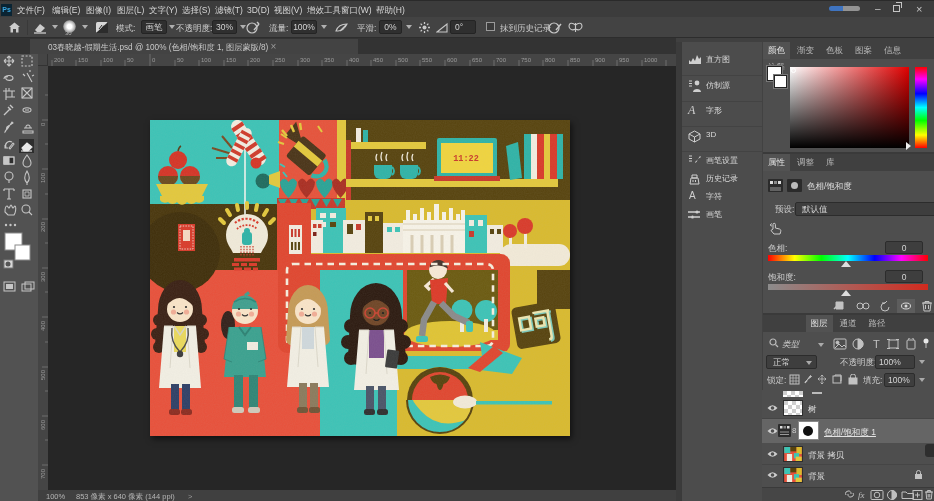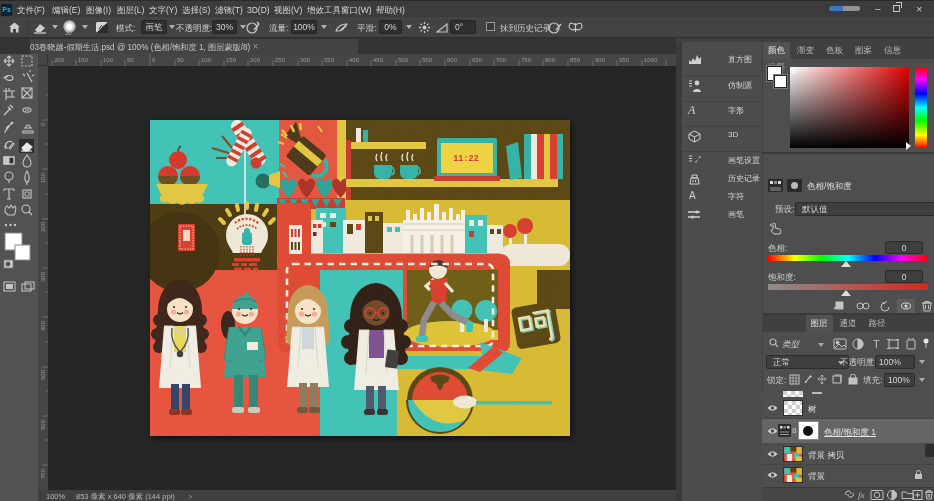--- a/index.html
+++ b/index.html
@@ -3,30 +3,30 @@
 html,body{margin:0;padding:0;width:934px;height:501px;overflow:hidden;background:#3b3b3b;font-family:"Liberation Sans",sans-serif;}
 *{box-sizing:border-box;}
 .abs{position:absolute;}
 #menubar{left:0;top:0;width:934px;height:17px;background:#3c3c3c;border-top:1px solid #2a2a2a;color:#d6d6d6;font-size:8.5px;}
 #menubar span{position:absolute;top:4px;white-space:nowrap;}
 #optionsbar{left:0;top:17px;width:934px;height:21px;background:#434343;border-bottom:1px solid #2d2d2d;color:#cecece;font-size:8.5px;}
 #optionsbar .t{position:absolute;top:6px;white-space:nowrap;}
 .obox{position:absolute;top:3px;height:14px;background:#2f2f2f;border:1px solid #242424;border-radius:2px;color:#d5d5d5;font-size:8.5px;text-align:center;line-height:13px;}
 .tri{position:absolute;top:8px;width:0;height:0;border-left:3px solid transparent;border-right:3px solid transparent;border-top:4px solid #b0b0b0;}
 #tabbar{left:0;top:38px;width:676px;height:16px;background:#333333;}
-#tab1{position:absolute;left:30px;top:1px;width:328px;height:15px;background:#434343;color:#c9c9c9;font-size:8.2px;line-height:15px;padding-left:0;white-space:nowrap;}
+#tab1{position:absolute;left:30px;top:1px;width:328px;height:15px;background:#434343;color:#c9c9c9;font-size:8.2px;line-height:15px;padding-left:18px;white-space:nowrap;}
 #leftcol{left:0;top:54px;width:38px;height:447px;background:#525252;}
 #vruler{left:38px;top:54px;width:10px;height:436px;background:#454545;}
 #hruler{left:38px;top:54px;width:638px;height:12px;background:#454545;}
 #canvas{left:48px;top:66px;width:628px;height:424px;background:#262626;}
 #statusbar{left:38px;top:490px;width:638px;height:11px;background:#404040;color:#b5b5b5;font-size:7.5px;}
 #artwork{left:150px;top:120px;width:420px;height:316px;box-shadow:2px 3px 6px rgba(0,0,0,0.55);}
 #dockcol{left:681px;top:42px;width:81px;height:459px;background:#4c4c4c;border-left:1px solid #3a3a3a;color:#d8d8d8;font-size:8px;}
 .dockitem{position:absolute;left:0;width:81px;}
-.dockitem .lb{position:absolute;left:24px;top:0;margin-left:22px;}
+.dockitem .lb{position:absolute;left:24px;top:0;}
 #rightpanel{left:762px;top:42px;width:172px;height:459px;background:#4e4e4e;border-left:1px solid #424242;}
 .ptabs{position:absolute;left:0;width:172px;height:17px;background:#404040;color:#b8b8b8;font-size:8.5px;}
 .ptabs .a{background:#525252;color:#e2e2e2;}
 .ptabs span{display:inline-block;padding:3px 5px 0 5px;height:17px;margin-right:2px;}
 .pselect{position:absolute;height:14px;background:#3e3e3e;border:1px solid #2c2c2c;border-radius:2px;color:#d5d5d5;font-size:8.5px;line-height:13px;padding-left:6px;}
 .pval{position:absolute;height:13px;width:38px;background:#3e3e3e;border:1px solid #2c2c2c;border-radius:2px;color:#d5d5d5;font-size:8.5px;line-height:12px;text-align:center;}
 .plabel{position:absolute;color:#cccccc;font-size:8.5px;white-space:nowrap;}
 .thumb{position:absolute;width:20px;height:16px;}
 .checker{background:conic-gradient(#fff 0 25%,#cfcfcf 0 50%,#fff 0 75%,#cfcfcf 0) 0 0/8px 8px;}
 svg{display:block;}
@@ -344,20 +344,21 @@
 
  <div class="ptabs" style="top:0;"><span class="a">颜色</span><span>渐变</span><span>色板</span><span>图案</span><span>信息</span><span>注释</span></div>
  <div class="abs" style="left:4px;top:24px;width:15px;height:15px;background:#fff;border:1px solid #222;box-shadow:0 0 0 1px #777;"></div>
  <div class="abs" style="left:11px;top:33px;width:13px;height:13px;background:#fff;border:1px solid #222;box-shadow:0 0 0 1px #777;"></div>
  <div class="abs" style="left:27px;top:25px;width:119px;height:81px;background:linear-gradient(to top,#000,rgba(0,0,0,0) 100%),linear-gradient(to right,#fff,#e00000);"></div>
  <div class="abs" style="left:28px;top:26px;width:5px;height:5px;border:1px solid #fff;border-radius:50%;"></div>
  <div class="abs" style="left:152px;top:25px;width:12px;height:81px;background:linear-gradient(#f00 0%,#f0f 15%,#00f 33%,#0ff 50%,#0f0 66%,#ff0 84%,#f00 100%);"></div>
  <div class="abs" style="left:143px;top:100px;width:0;height:0;border-left:5px solid #eee;border-top:4px solid transparent;border-bottom:4px solid transparent;"></div>
 
  <div class="abs" style="left:0;top:110px;width:172px;height:2px;background:#3a3a3a;"></div>
+ <div class="ptabs" style="top:112px;"><span class="a">属性</span><span>调整</span><span>库</span></div>
  <svg class="abs" style="left:5px;top:137px" width="15" height="13" viewBox="0 0 15 13">
       <rect width="15" height="13" rx="1" fill="#2b2b2b"></rect>
       <rect x="2" y="2" width="3" height="3" fill="#ddd"></rect>
       <rect x="6" y="2" width="3" height="3" fill="#888"></rect>
       <rect x="10" y="2" width="3" height="3" fill="#ddd"></rect>
       <path d="M2 9 h11 M2 11 h11" stroke="#999" stroke-width="1"></path>
     </svg>
  <svg class="abs" style="left:24px;top:137px" width="15" height="13" viewBox="0 0 15 13">
       <rect width="15" height="13" rx="1" fill="#2b2b2b"></rect>
       <circle cx="7.5" cy="6.5" r="3.5" fill="#bbb"></circle>
@@ -414,21 +415,21 @@
       <text x="40" y="10" fill="#c2c2c2" font-size="11" font-family="Liberation Sans">T</text>
       <g stroke="#c2c2c2" stroke-width="1" fill="none">
         <rect x="56" y="2" width="9" height="8"></rect>
         <path d="M54 1.5 h3 M63 1.5 h3 M54 10.5 h3 M63 10.5 h3" stroke-width="1.2"></path>
         <rect x="74" y="2" width="8" height="9" rx="1"></rect>
         <path d="M75.5 2 v-0.5 a2.5 2 0 0 1 5 0 V2"></path>
       </g>
       <circle cx="93" cy="3" r="2.5" fill="#e8e8e8"></circle>
       <path d="M93 5 v5" stroke="#c2c2c2"></path>
     </svg>
- <div class="pselect" style="left:3px;top:313px;width:83px;">正常<span style="position:absolute;right:4px;top:5px;width:0;height:0;border-left:3px solid transparent;border-right:3px solid transparent;border-top:4px solid #aaa;"></span></div>
+ <div class="pselect" style="left:3px;top:313px;width:51px;">正常<span style="position:absolute;right:4px;top:5px;width:0;height:0;border-left:3px solid transparent;border-right:3px solid transparent;border-top:4px solid #aaa;"></span></div>
  <div class="plabel" style="left:77px;top:315px;">不透明度:</div>
  <div class="pselect" style="left:112px;top:313px;width:40px;padding-left:3px;">100%</div>
     <span class="abs" style="left:156px;top:318px;width:0;height:0;border-left:3px solid transparent;border-right:3px solid transparent;border-top:4px solid #aaa;"></span>
  <div class="plabel" style="left:4px;top:333px;">锁定:</div>
  <svg class="abs" style="left:26px;top:332px" width="70" height="11" viewBox="0 0 70 11">
       <g stroke="#c2c2c2" stroke-width="1" fill="none">
         <rect x="1" y="1" width="9" height="9"></rect>
         <path d="M1 4 h9 M1 7 h9 M4 1 v9 M7 1 v9" stroke-width="0.7"></path>
         <path d="M16 9 c0 -2 1.5 -2 2.5 -3.5 l3 -4 l1 1 l-4 3 c-1 1.5 0 2 -2.5 3.5 Z" fill="#c2c2c2"></path>
         <path d="M33 1 v9 M29 5 h8 M33 1 l-1.5 1.5 M33 1 l1.5 1.5 M33 10 l-1.5 -1.5 M33 10 l1.5 -1.5 M29 5 l1.5 -1.5 M29 5 l1.5 1.5 M37 5 l-1.5 -1.5 M37 5 l-1.5 1.5" stroke-width="0.8"></path>

